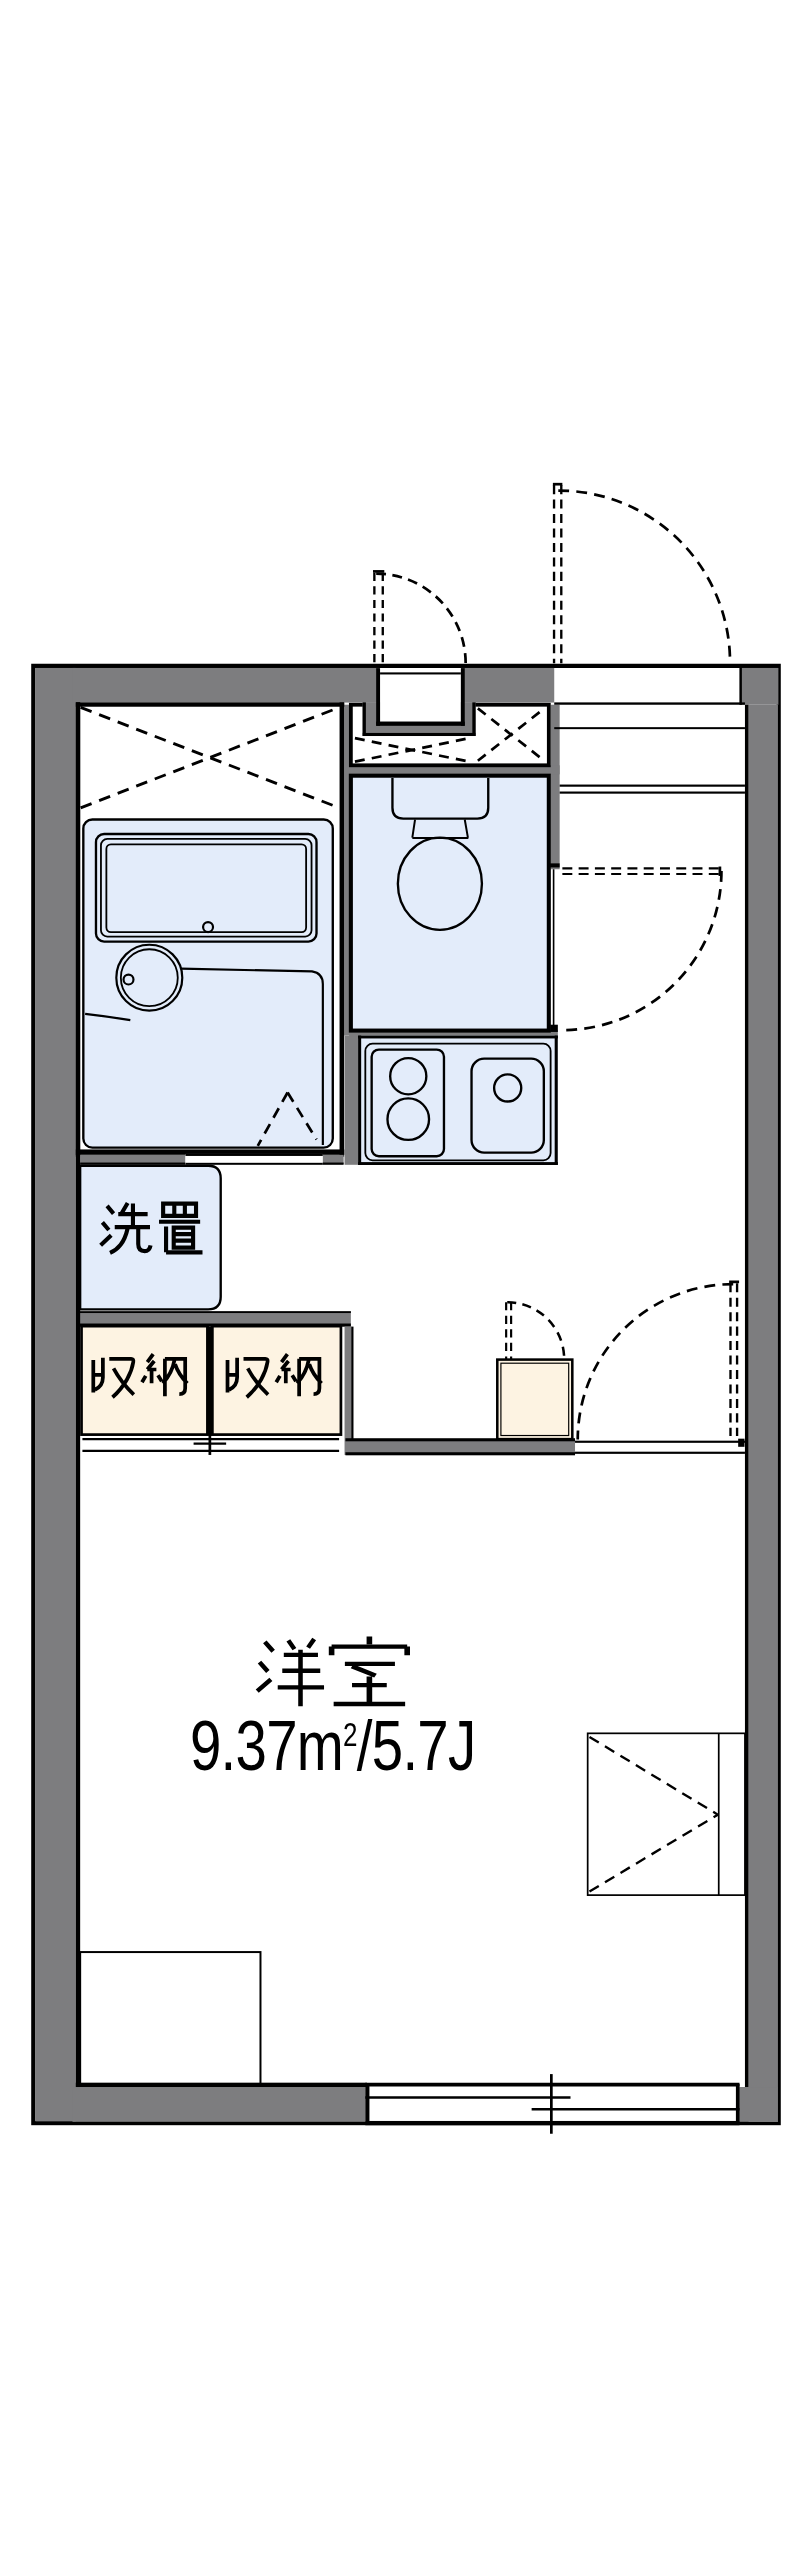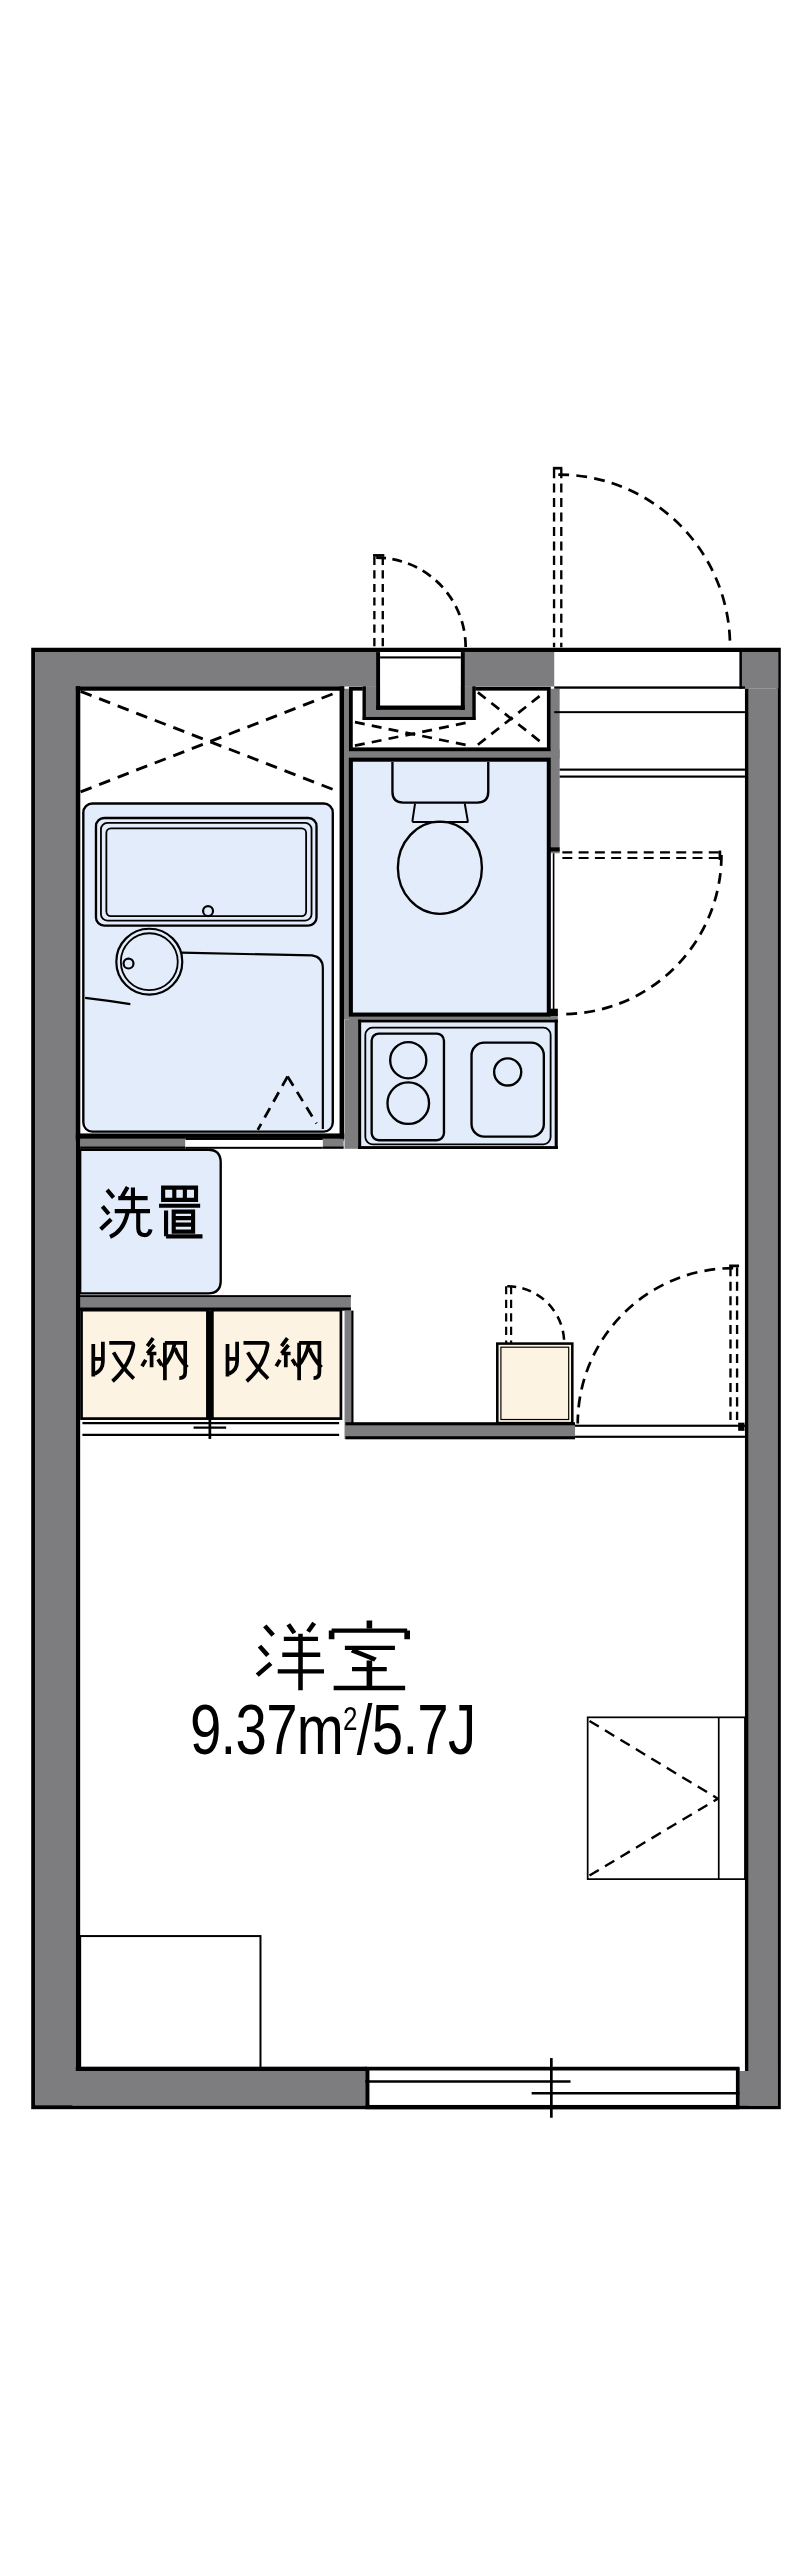--- a/index.html
+++ b/index.html
@@ -1,16 +1,16 @@
 <!DOCTYPE html>
 <html style="font-size:14.5px"><head>
 <meta charset="utf-8">
 <style>
 html,body{margin:0;padding:0;background:#ffffff;}
-#plan{position:absolute;left:0;top:0;width:812px;height:1888px;}
+#plan{position:absolute;left:0;top:16px;width:812px;height:1888px;}
 svg{display:block;}
 </style>
 </head>
 <body>
 <div id="plan">
 <svg width="812" height="2576" viewBox="0 0 898 2850">
 <defs>
 <g id="k-sen">
 <path d="M22,10 L33,23 M14,38 L25,51 M11,77 L29,60 M57,5 L47,22 M41,24 H91 M66,6 V46 M35,46 H95 M57,48 Q53,66 45,76 Q38,85 27,90 M75,48 V75 Q75,87 86,87 Q94,87 96,77"></path>
 </g>

